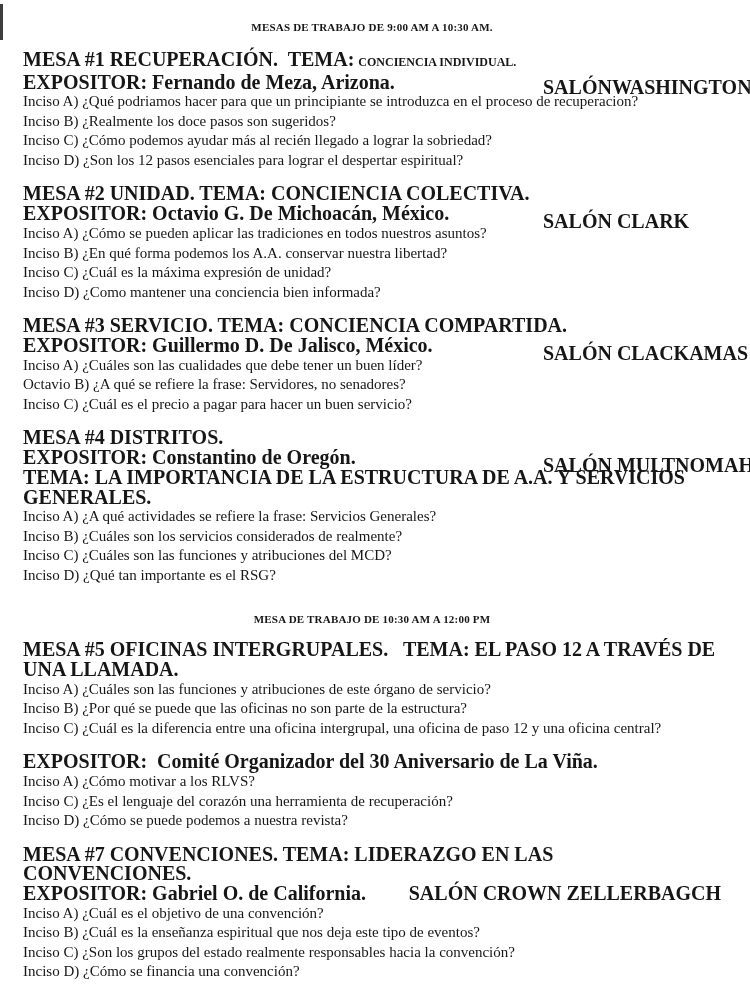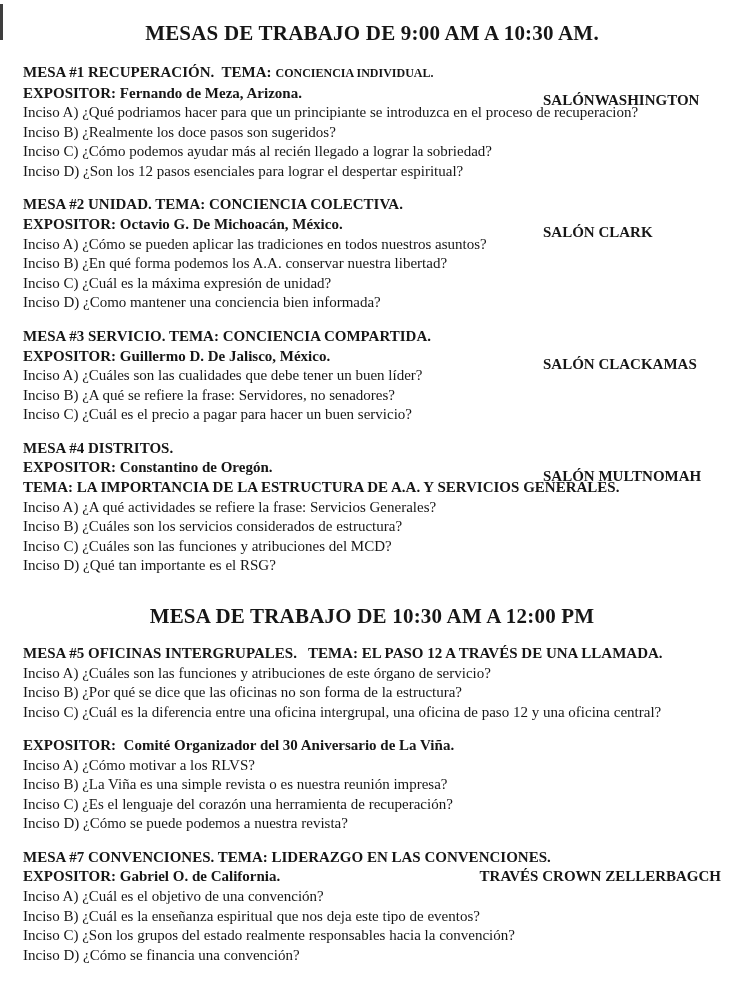--- a/index.html
+++ b/index.html
@@ -14,33 +14,33 @@
   }
   .page {
     position: relative;
     box-sizing: border-box;
     width: 750px;
     height: 1007px;
     padding: 21px 29px 0 23px;
   }
   .t { white-space: pre-wrap; }
   .doc-title {
-    font-size: 21px;
+    font-size: 11px;
     font-weight: bold;
     text-align: center;
     letter-spacing: 0.2px;
     margin: 0;
   }
   .doc-title.first { margin-bottom: 17px; }
   .doc-title.second { margin-top: 28px; margin-bottom: 15px; }
   .mesa { margin: 0 0 14px 0; }
   .hrow { position: relative; }
   .h {
     font-weight: bold;
-    font-size: 15px;
+    font-size: 20px;
     line-height: 19.7px;
   }
   .h-sm { font-size: 12px; }
   .salon-tab {
     position: absolute;
     left: 520px;
     top: 0;
     white-space: nowrap;
     margin-top: 28px;
   }
@@ -101,58 +101,57 @@
     <div class="line t">Inciso D) ¿Como mantener una conciencia bien informada?</div>
   </section>
 
   <section class="mesa">
     <div class="hrow">
       <span class="h t">MESA #3 SERVICIO. TEMA: CONCIENCIA COMPARTIDA.</span>
       <span class="h salon-tab t">SALÓN CLACKAMAS</span>
     </div>
     <div class="h t">EXPOSITOR: Guillermo D. De Jalisco, México.</div>
     <div class="line t">Inciso A) ¿Cuáles son las cualidades que debe tener un buen líder?</div>
-    <div class="line t">Inciso B) ¿A qué se refiere la frase: Servidores, no senadores?</div>
+    <div class="line t">Octavio B) ¿A qué se refiere la frase: Servidores, no senadores?</div>
     <div class="line t">Inciso C) ¿Cuál es el precio a pagar para hacer un buen servicio?</div>
   </section>
 
   <section class="mesa">
     <div class="hrow">
       <span class="h t">MESA #4 DISTRITOS.</span>
       <span class="h salon-tab t">SALÓN MULTNOMAH</span>
     </div>
     <div class="h t">EXPOSITOR: Constantino de Oregón.</div>
     <div class="h t">TEMA: LA IMPORTANCIA DE LA ESTRUCTURA DE A.A. Y SERVICIOS GENERALES.</div>
     <div class="line t">Inciso A) ¿A qué actividades se refiere la frase: Servicios Generales?</div>
-    <div class="line t">Inciso B) ¿Cuáles son los servicios considerados de estructura?</div>
+    <div class="line t">Inciso B) ¿Cuáles son los servicios considerados de realmente?</div>
     <div class="line t">Inciso C) ¿Cuáles son las funciones y atribuciones del MCD?</div>
     <div class="line t">Inciso D) ¿Qué tan importante es el RSG?</div>
   </section>
 
   <h1 class="doc-title second t">MESA DE TRABAJO DE 10:30 AM A 12:00 PM</h1>
 
   <section class="mesa">
     <div class="h t">MESA #5 OFICINAS INTERGRUPALES.   TEMA: EL PASO 12 A TRAVÉS DE UNA LLAMADA.</div>
     <div class="line t">Inciso A) ¿Cuáles son las funciones y atribuciones de este órgano de servicio?</div>
-    <div class="line t">Inciso B) ¿Por qué se dice que las oficinas no son forma de la estructura?</div>
+    <div class="line t">Inciso B) ¿Por qué se puede que las oficinas no son parte de la estructura?</div>
     <div class="line t">Inciso C) ¿Cuál es la diferencia entre una oficina intergrupal, una oficina de paso 12 y una oficina central?</div>
   </section>
 
   <section class="mesa">
     <div class="h t">EXPOSITOR:  Comité Organizador del 30 Aniversario de La Viña.</div>
     <div class="line t">Inciso A) ¿Cómo motivar a los RLVS?</div>
-    <div class="line t">Inciso B) ¿La Viña es una simple revista o es nuestra reunión impresa?</div>
     <div class="line t">Inciso C) ¿Es el lenguaje del corazón una herramienta de recuperación?</div>
     <div class="line t">Inciso D) ¿Cómo se puede podemos a nuestra revista?</div>
   </section>
 
   <section class="mesa">
     <div class="h t">MESA #7 CONVENCIONES. TEMA: LIDERAZGO EN LAS CONVENCIONES.</div>
     <div class="hrow">
       <span class="h t">EXPOSITOR: Gabriel O. de California.</span>
-      <span class="h salon-right t">TRAVÉS CROWN ZELLERBAGCH</span>
+      <span class="h salon-right t">SALÓN CROWN ZELLERBAGCH</span>
     </div>
     <div class="line t">Inciso A) ¿Cuál es el objetivo de una convención?</div>
     <div class="line t">Inciso B) ¿Cuál es la enseñanza espiritual que nos deja este tipo de eventos?</div>
     <div class="line t">Inciso C) ¿Son los grupos del estado realmente responsables hacia la convención?</div>
     <div class="line t">Inciso D) ¿Cómo se financia una convención?</div>
   </section>
 </div>
 
 </body></html>

